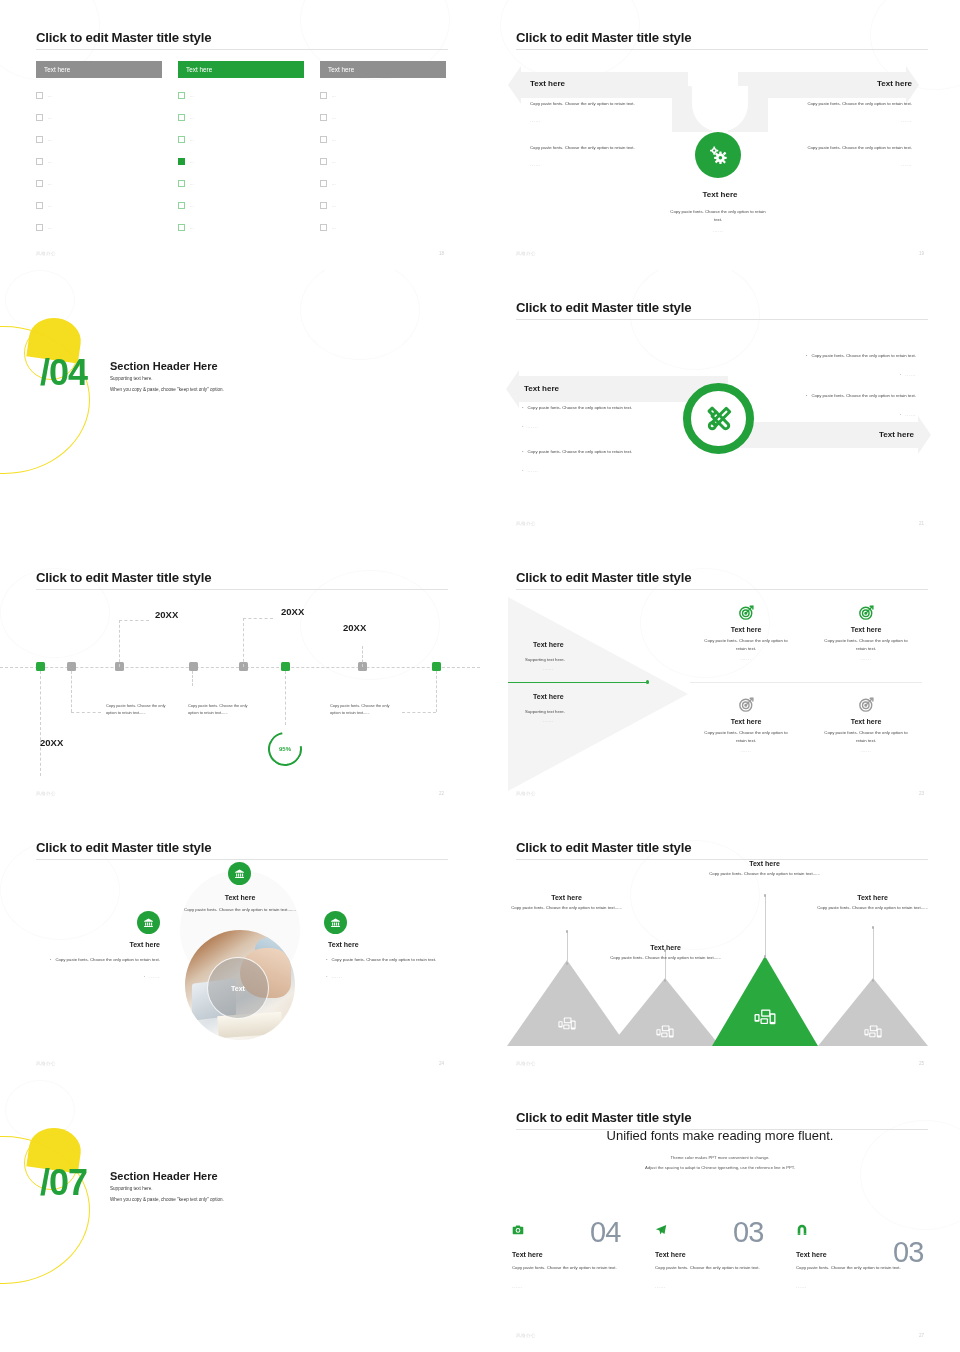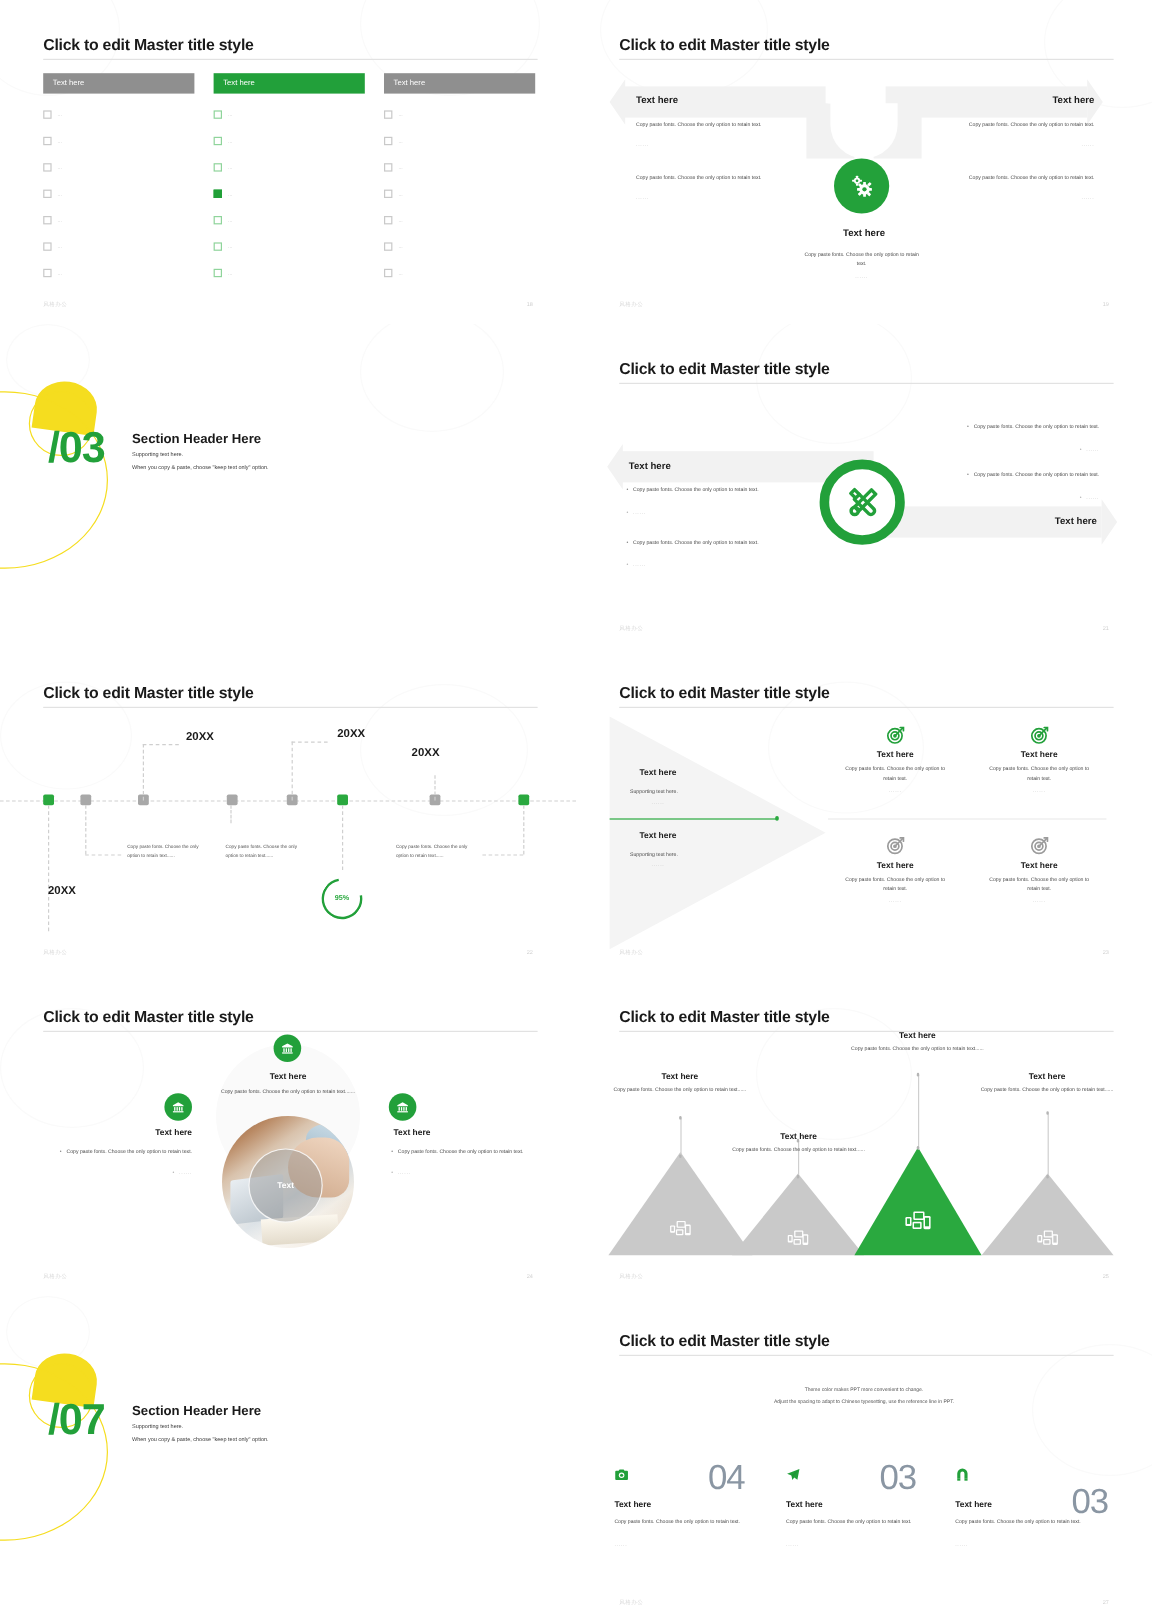--- a/index.html
+++ b/index.html
@@ -304,21 +304,21 @@
     <div class="foot-brand">风格办公</div>
     <div class="foot-num">19</div>
   </div>
 
   <div class="slide">
     <div class="wm" style="left:5px;top:0px;width:70px;height:60px;"></div>
     <div class="wm" style="left:300px;top:-10px;width:120px;height:100px;"></div>
     <div class="pieY" style="left:29px;top:48px;width:52px;height:42px;border-radius:52px 52px 0 0 / 44px 44px 0 0;transform:rotate(8deg);"></div>
     <div class="ring" style="left:24px;top:56px;width:54px;height:54px;"></div>
     <div class="ring" style="left:-82px;top:56px;width:172px;height:148px;"></div>
-    <div class="sec-num" style="left:40px;top:82px;">/03</div>
+    <div class="sec-num" style="left:40px;top:82px;">/04</div>
     <div class="sec-h" style="left:110px;top:90px;">Section Header Here</div>
     <div class="sec-s1" style="left:110px;top:106px;">Supporting text here.</div>
     <div class="sec-s2" style="left:110px;top:117px;">When you copy &amp; paste, choose "keep text only" option.</div>
   </div>
 
   <div class="slide">
     <div class="wm" style="left:150px;top:-10px;width:130px;height:110px;"></div>
     <div class="stitle">Click to edit Master title style</div>
     <div class="trule"></div>
 
@@ -690,20 +690,21 @@
     <div class="sec-h" style="left:110px;top:90px;">Section Header Here</div>
     <div class="sec-s1" style="left:110px;top:106px;">Supporting text here.</div>
     <div class="sec-s2" style="left:110px;top:117px;">When you copy &amp; paste, choose "keep text only" option.</div>
   </div>
 
   <div class="slide">
     <div class="wm" style="left:380px;top:40px;width:130px;height:110px;"></div>
     <div class="stitle">Click to edit Master title style</div>
     <div class="trule"></div>
 
+    <div class="headline" style="left:0;right:0;top:48px;text-align:center;">Unified fonts make reading more fluent.</div>
     <div class="subline" style="left:0;right:0;top:74px;">Theme color makes PPT more convenient to change.</div>
     <div class="subline" style="left:0;right:0;top:84px;">Adjust the spacing to adapt to Chinese typesetting, use the reference line in PPT.</div>
 
     <div style="position:absolute;left:32px;top:142px;">
       <svg width="12" height="12" viewBox="0 0 24 24" fill="#22a03a" aria-hidden="true">
         <path d="M8.6 3h6.8l1.5 2.4H21a1.6 1.6 0 0 1 1.6 1.6v12A1.6 1.6 0 0 1 21 20.6H3A1.6 1.6 0 0 1 1.4 19V7A1.6 1.6 0 0 1 3 5.4h4.1z"></path>
         <circle cx="12" cy="12.8" r="4.6" fill="#ffffff"></circle>
           <circle cx="12" cy="12.8" r="2.6" fill="#22a03a"></circle>
       </svg>
     </div>

